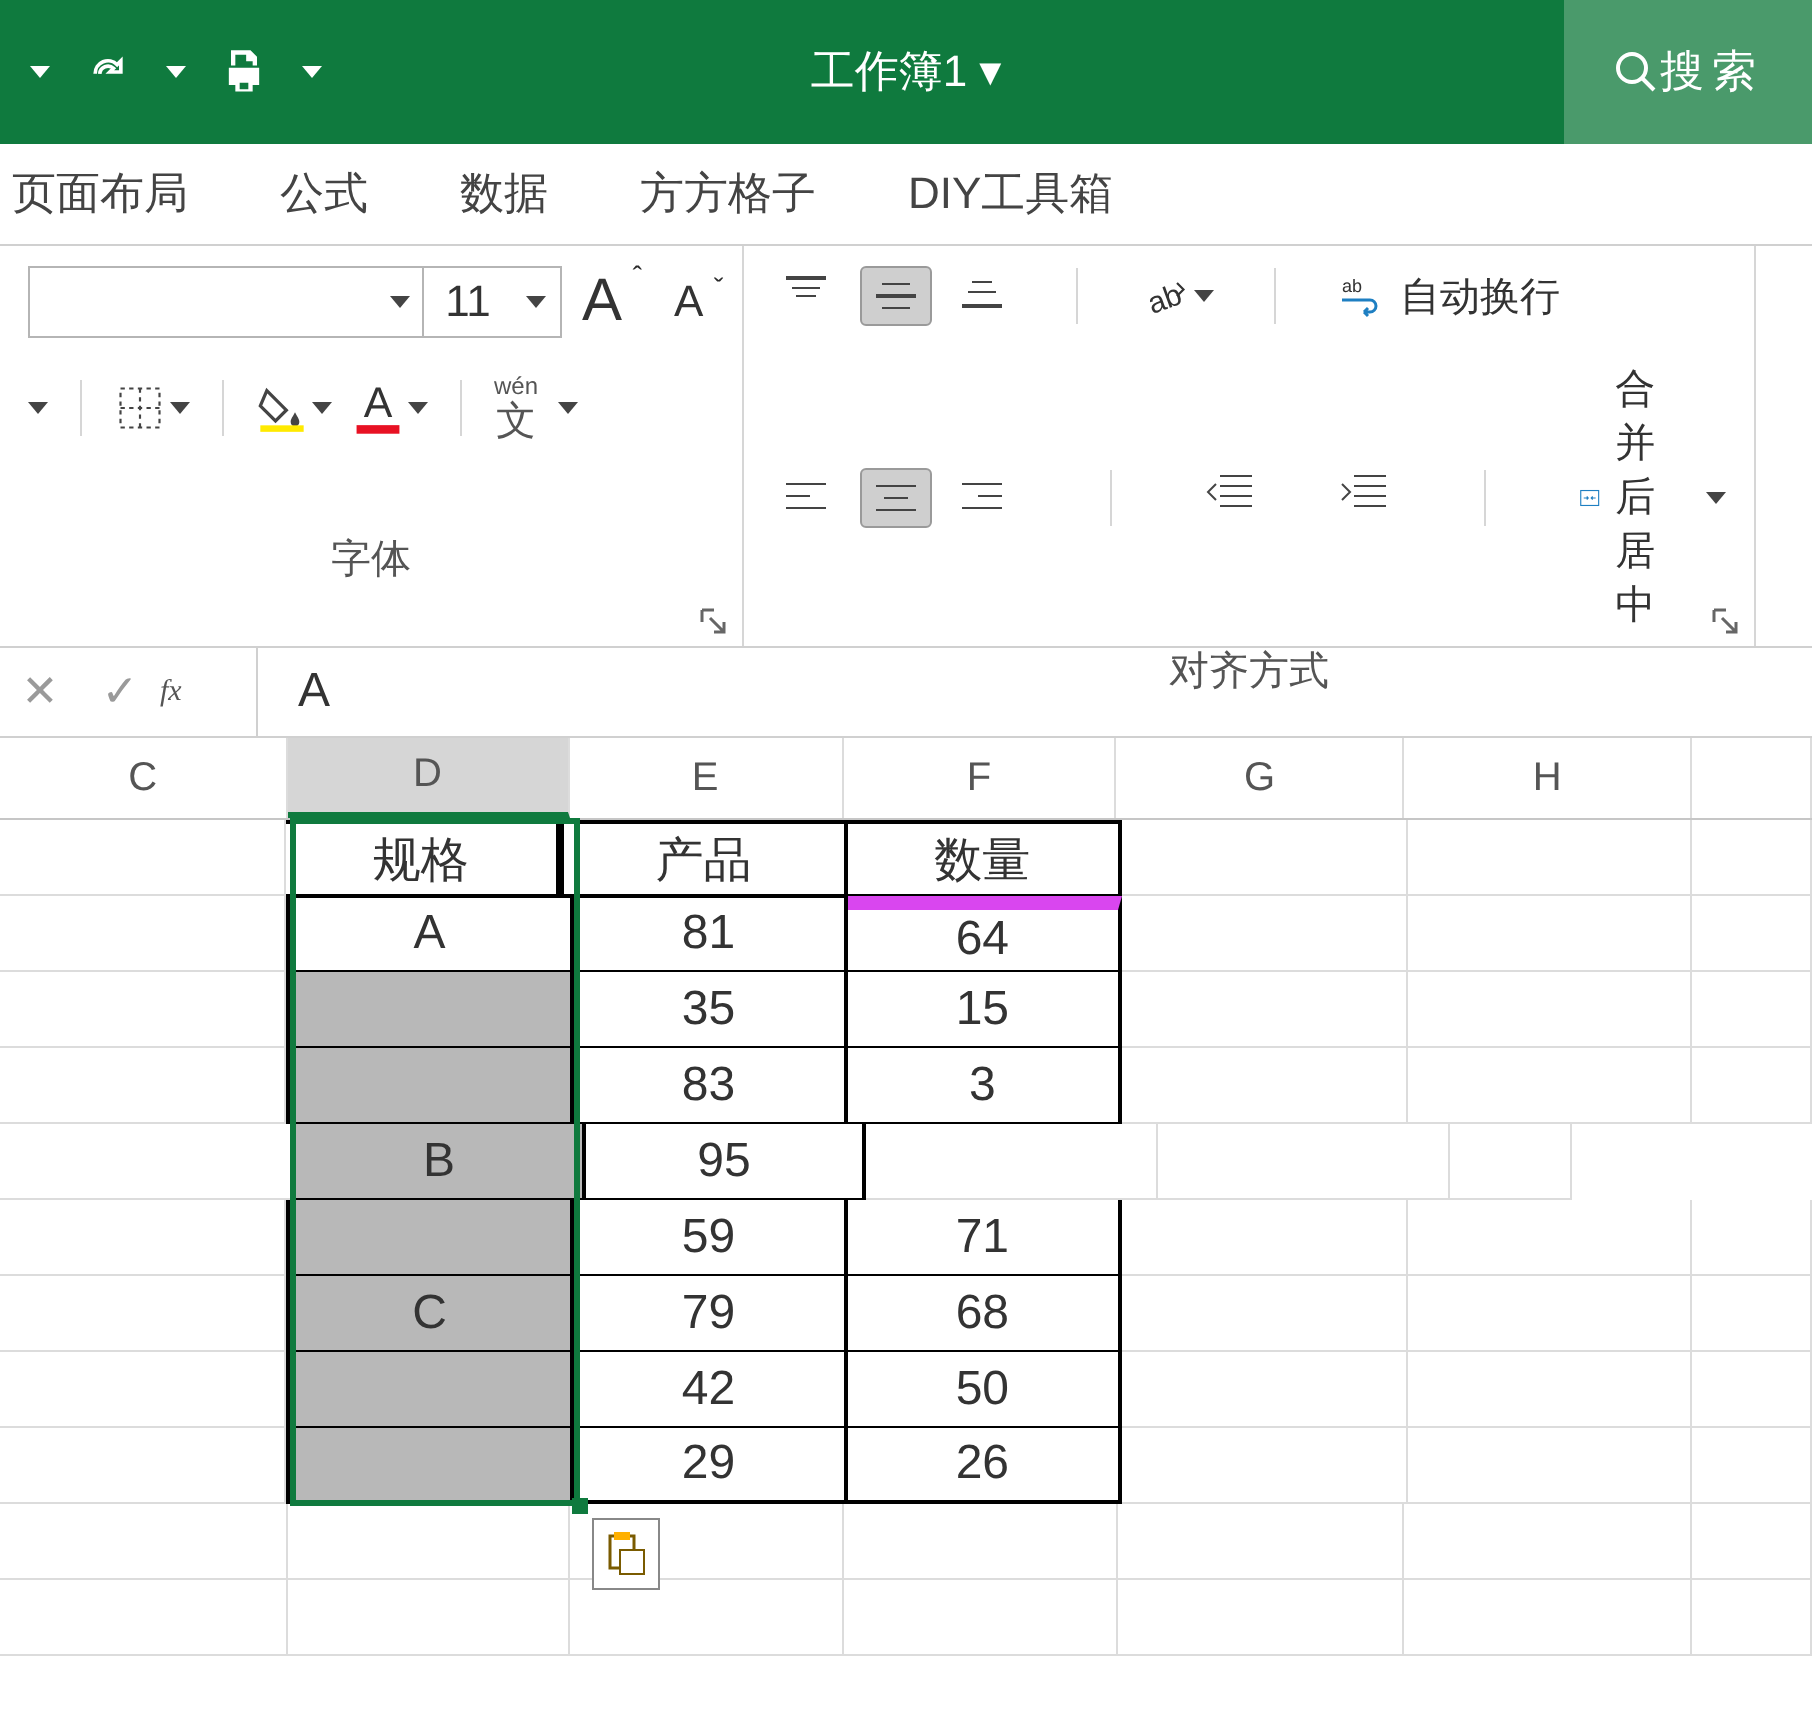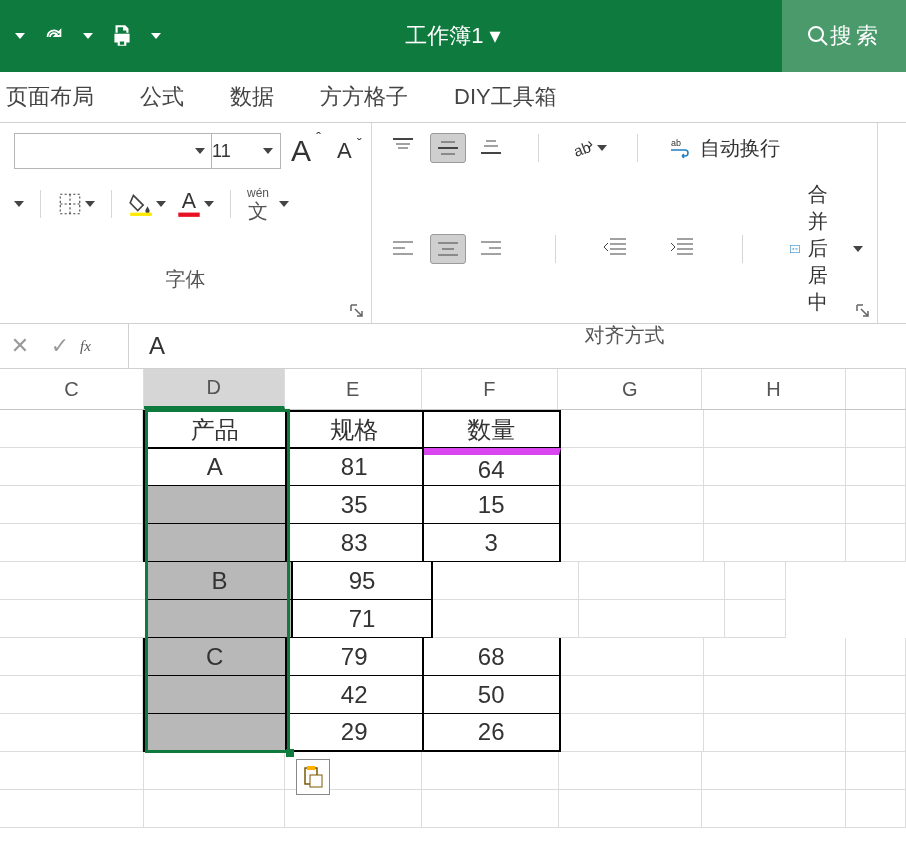--- a/index.html
+++ b/index.html
@@ -15,21 +15,21 @@
   
   .tabs{height:50px;background:#fff;border-bottom:1px solid #d0d0d0;display:flex;align-items:center;gap:46px;padding-left:6px;font-size:22px;color:#444;}
   .tabs .tab{cursor:default;}
   
   .ribbon{display:flex;background:#fff;border-bottom:1px solid #d0d0d0;height:200px;}
   .group{position:relative;border-right:1px solid #d6d6d6;padding:10px 14px 30px;display:flex;flex-direction:column;justify-content:space-between;}
   .group-rows{display:flex;flex-direction:column;gap:18px;}
   .row{display:flex;align-items:center;gap:10px;}
   .font-size-box{display:flex;align-items:center;border:1px solid #b5b5b5;height:34px;}
   .font-size-box .dd{width:190px;border-right:1px solid #b5b5b5;height:100%;display:flex;align-items:center;justify-content:flex-end;padding-right:6px;}
-  .font-size-box .val{width:44px;font-size:18px;}
+  .font-size-box .val{width:44px;text-align:center;font-size:22px;}
   .font-size-box .dd2{width:24px;display:flex;align-items:center;justify-content:center;}
   .bigA{font-size:30px;font-weight:500;position:relative;}
   .caret-up{position:absolute;top:-4px;right:-10px;font-size:14px;color:#2a2a2a;}
   .smallA{font-size:22px;font-weight:500;position:relative;margin-left:16px;}
   .caret-dn{position:absolute;top:-2px;right:-10px;font-size:14px;color:#2a2a2a;}
   .icon-btn{display:inline-flex;align-items:center;gap:2px;}
   .sep-v{width:1px;height:28px;background:#d6d6d6;margin:0 6px;}
   .group-label{text-align:center;font-size:20px;color:#555;margin-top:6px;position:relative;}
   .dlaunch{position:absolute;right:6px;bottom:4px;}
   .dlaunch svg{display:block}
@@ -297,22 +297,22 @@
     <div class="ch wE">E</div>
     <div class="ch wF">F</div>
     <div class="ch wG">G</div>
     <div class="ch wH">H</div>
     <div class="ch wI"></div>
   </div>
   <div class="grid-rows">
 
     <div class="grow">
       <div class="cell wC"></div>
+      <div class="cell wE tbl tbl-top">规格</div>
       <div class="cell wD tbl tbl-top tbl-left">产品</div>
-      <div class="cell wE tbl tbl-top">规格</div>
       <div class="cell wF tbl tbl-top">数量</div>
       <div class="cell wG"></div>
       <div class="cell wH"></div>
       <div class="cell wI"></div>
     </div>
 
     <div class="grow">
       <div class="cell wC"></div>
       <div class="cell wD tbl tbl-left" style="border-top:1px solid #000">A</div>
       <div class="cell wE tbl" style="border-top:1px solid #000">81</div>
@@ -344,20 +344,21 @@
       <div class="cell wC"></div>
       <div class="cell wD tbl tbl-left selrng">B</div>
       <div class="cell wF tbl">95</div>
       <div class="cell wG"></div>
         <div class="cell wH"></div>
         <div class="cell wI"></div>
     </div>
     <div class="grow">
       <div class="cell wC"></div>
       <div class="cell wD tbl tbl-left selrng"></div>
+      <div class="cell wE tbl">59</div>
       <div class="cell wF tbl">71</div>
       <div class="cell wG"></div>
         <div class="cell wH"></div>
         <div class="cell wI"></div>
     </div>
     <div class="grow">
       <div class="cell wC"></div>
       <div class="cell wD tbl tbl-left selrng">C</div>
       <div class="cell wE tbl">79</div>
       <div class="cell wF tbl">68</div>

